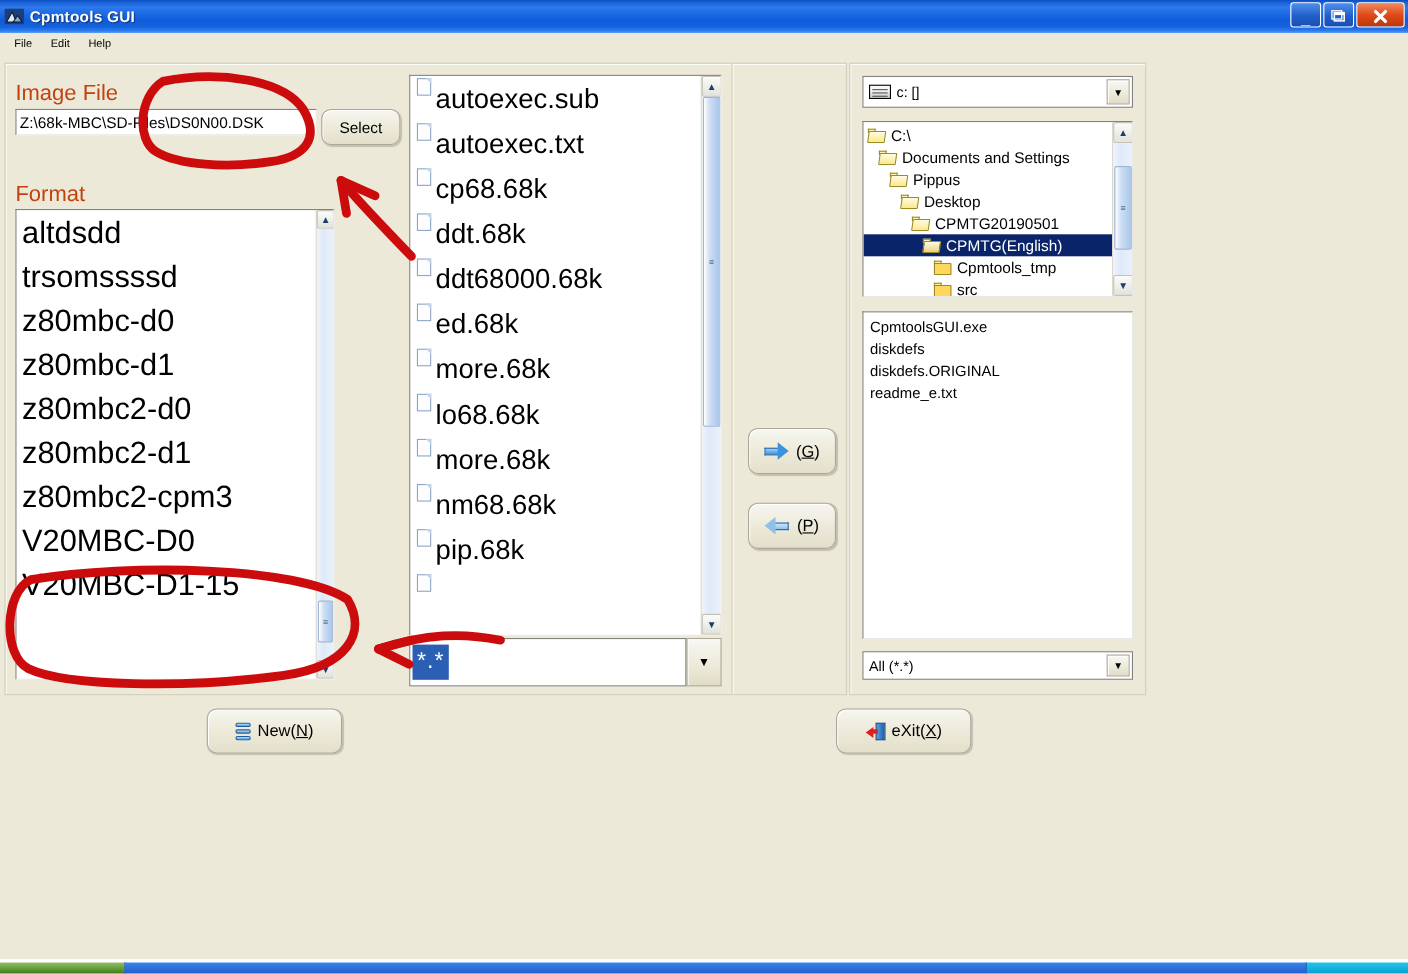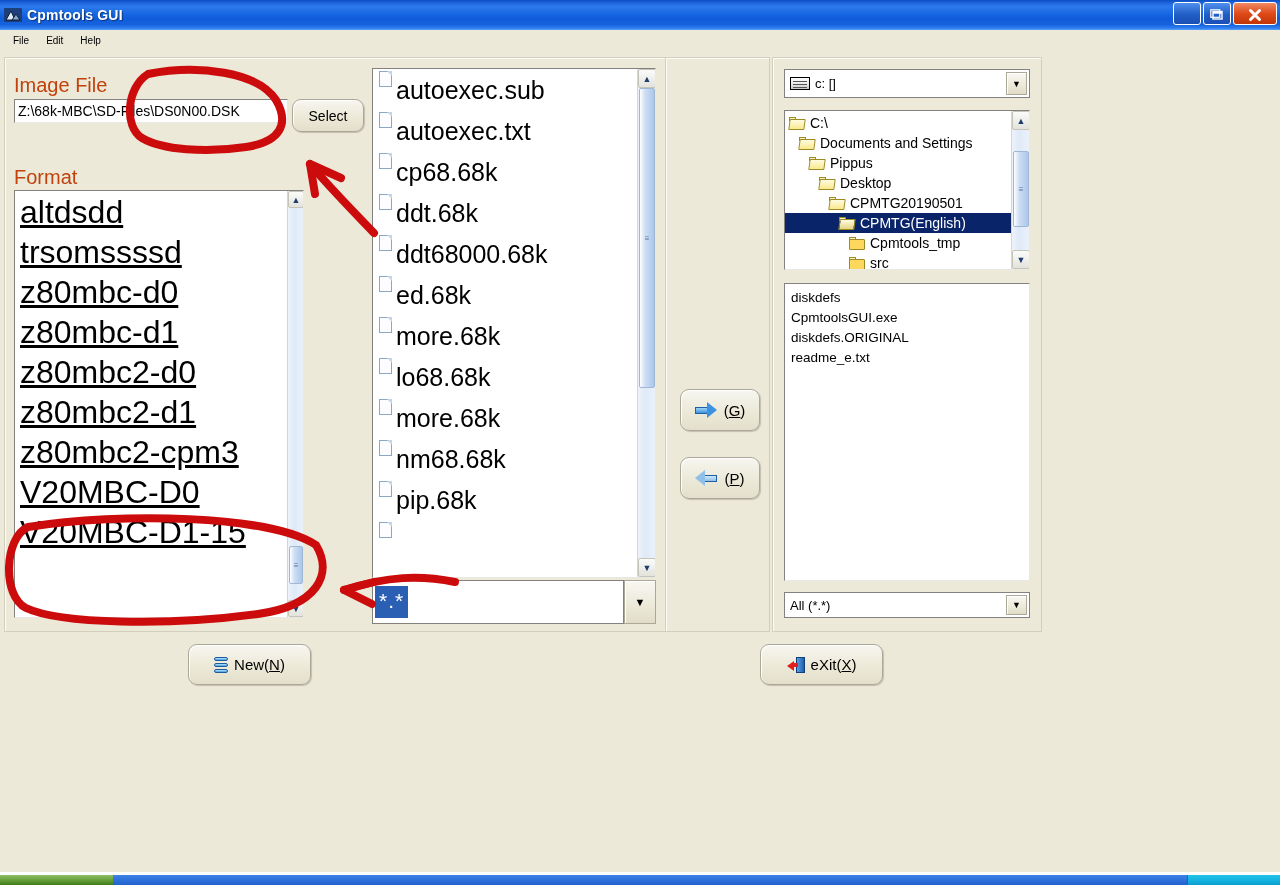--- a/index.html
+++ b/index.html
@@ -168,29 +168,28 @@
     left: 14px; top: 190px;
     width: 290px; height: 428px;
     overflow: hidden;
   }
   #format-list .inner {
     position: absolute;
     left: 0; top: 0; right: 16px; bottom: 0;
     padding-top: 1px;
   }
   .fmt-row {
-    font-size: 32px;
+    font-size: 28px;
     line-height: 40px;
     height: 40px;
     padding-left: 5px;
     color: #000;
     white-space: nowrap;
     overflow: hidden;
     cursor: default;
-    text-decoration: underline;
   }
   .fmt-row.sel {
     background: #3471c8;
     color: #ffffff;
   }
 
   
   .vscroll {
     position: absolute;
     top: 0; right: 0; bottom: 0;
@@ -811,22 +810,22 @@
     </div>
     <div class="vscroll" style="width:18px;">
       <div class="arrow up" style="width:18px;height:19px;">▲</div>
       <div class="track" style="top:19px;bottom:19px;"></div>
       <div class="thumb" style="top:40px; height:76px; width:16px;">≡</div>
       <div class="arrow dn" style="width:18px;height:19px;">▼</div>
     </div>
   </div>
 
   <div class="sunken2" id="rfile-list">
+    <div class="rfile-row">CpmtoolsGUI.exe</div>
     <div class="rfile-row">diskdefs</div>
-    <div class="rfile-row">CpmtoolsGUI.exe</div>
     <div class="rfile-row">diskdefs.ORIGINAL</div>
     <div class="rfile-row">readme_e.txt</div>
   </div>
 
   <div id="filter-combo">
     <span class="txt">All (*.*)</span>
     <span class="arrowbtn">▼</span>
   </div>
 
   <div class="btn" id="btn-new">

